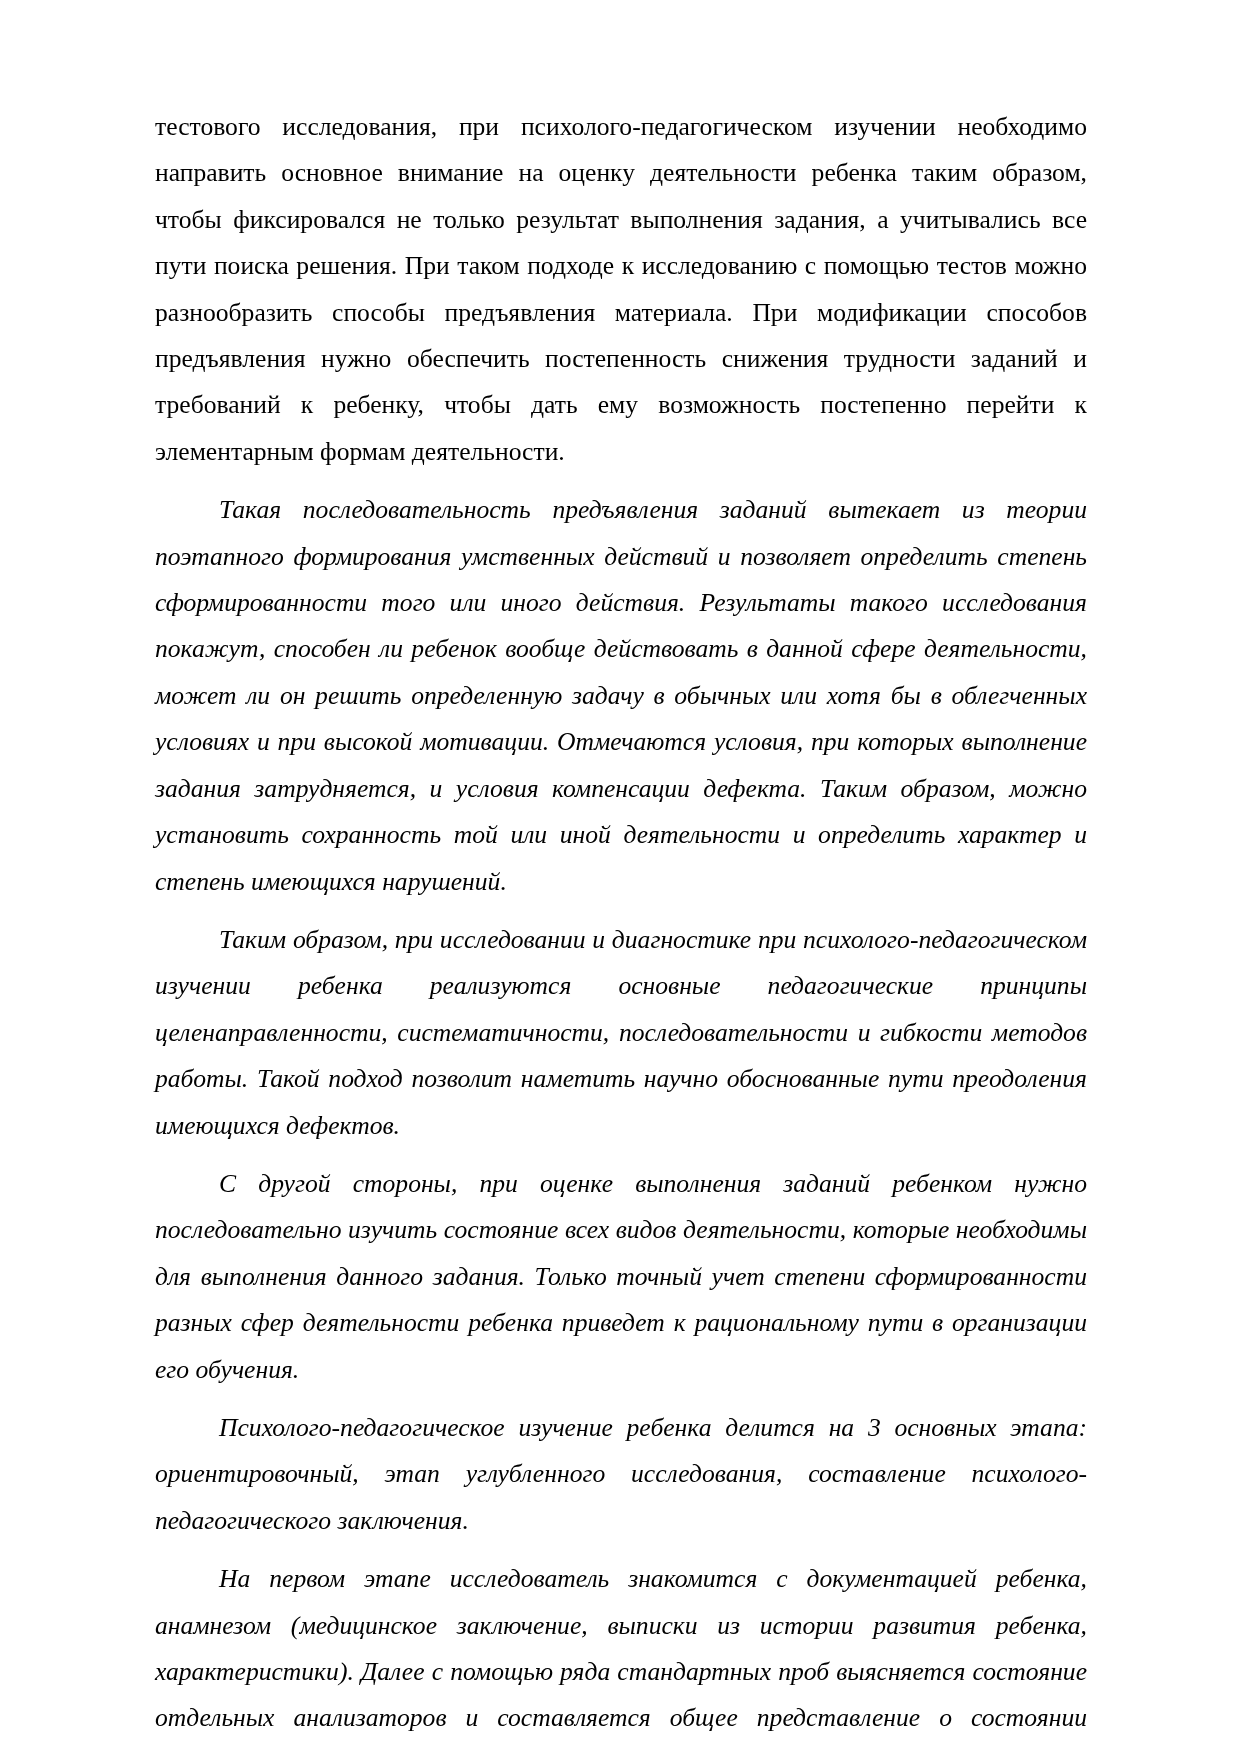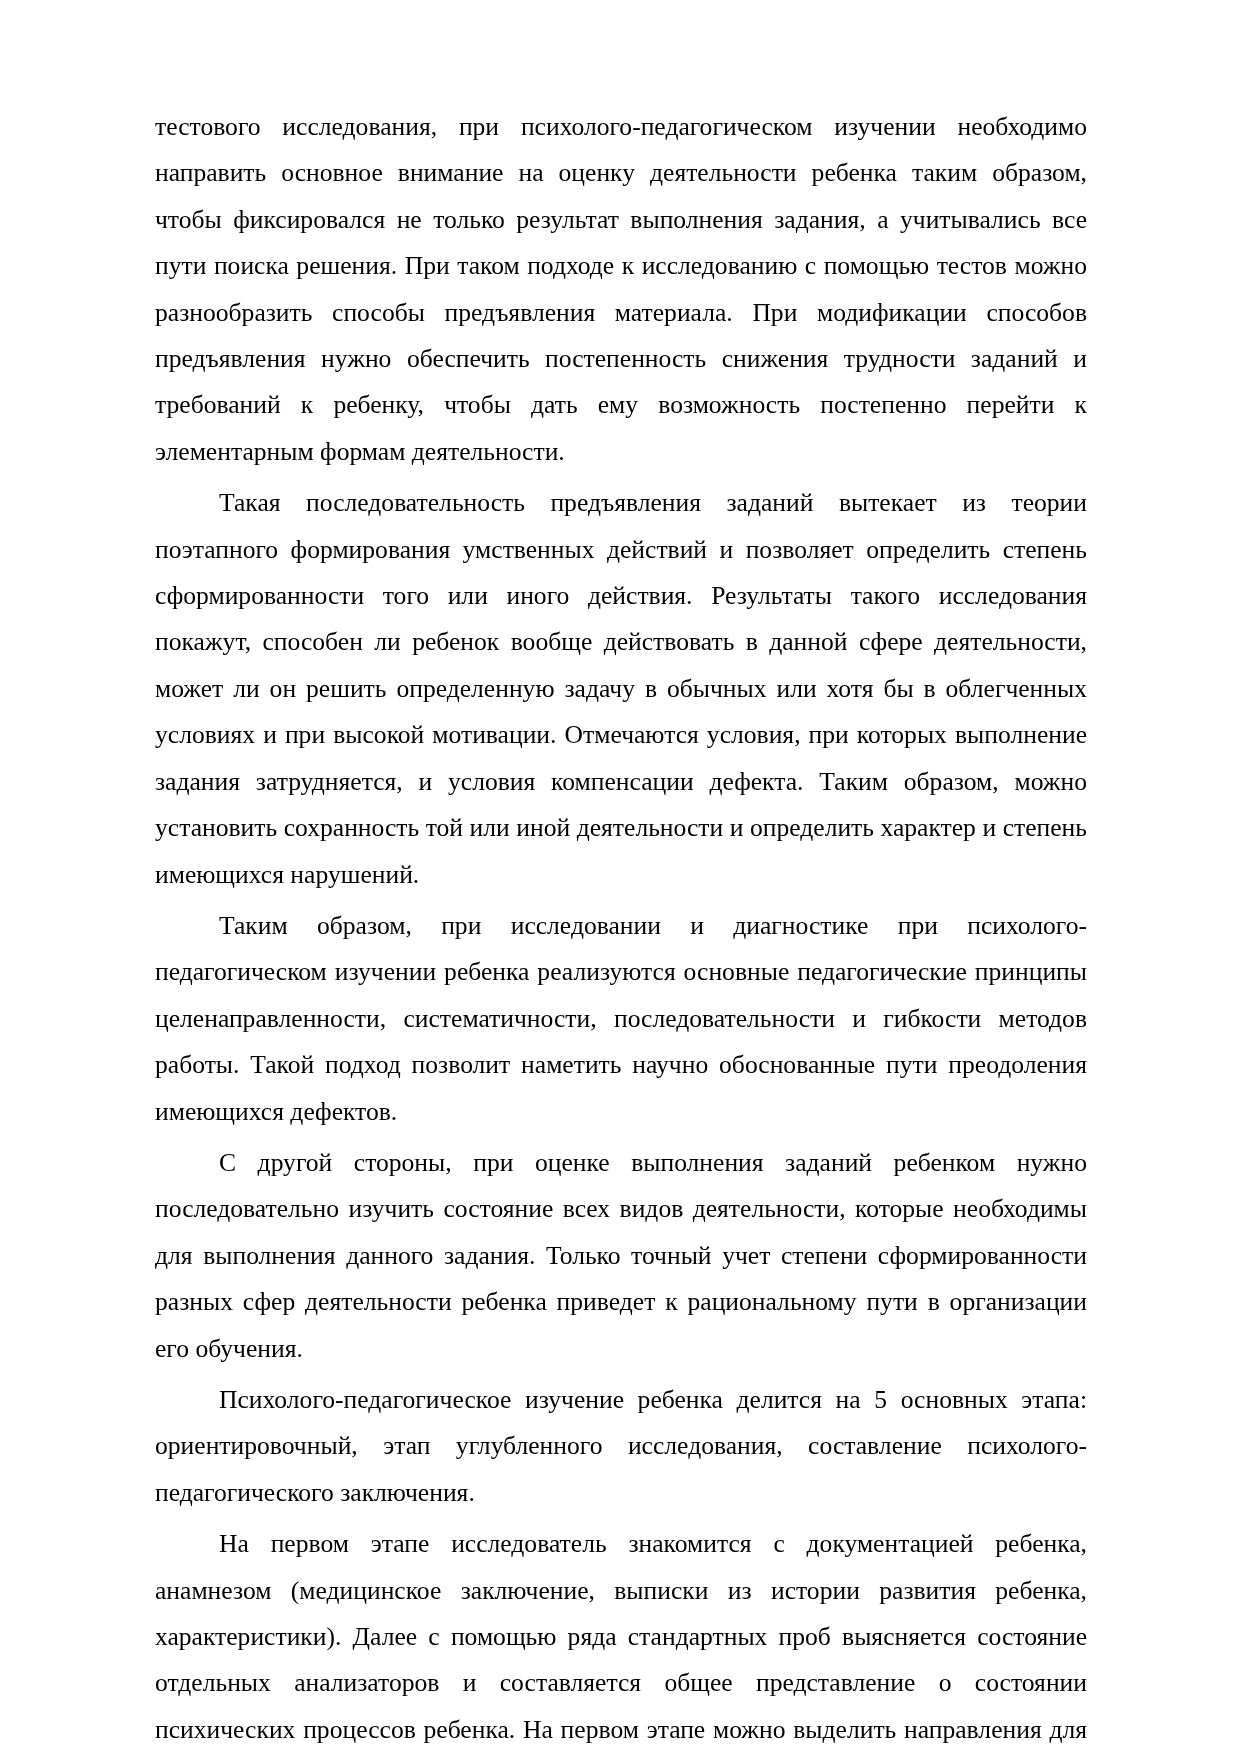--- a/index.html
+++ b/index.html
@@ -34,35 +34,36 @@
     text-justify: inter-word;
     text-indent: 64px;
     hyphens: none;
     word-spacing: 0px;
   }
   p.para.cont {
     text-indent: 0;
   }
   
   p.para + p.para {
-    margin-top: 5px;
+    margin-top: 12px;
+    font-style: italic;
   }
 </style>
 </head>
 <body>
 
 <div class="page">
   <div class="doc-body">
 
     <p class="para cont">тестового исследования, при психолого-педагогическом изучении необходимо направить основное внимание на оценку деятельности ребенка таким образом, чтобы фиксировался не только результат выполнения задания, а учитывались все пути поиска решения. При таком подходе к исследованию с помощью тестов можно разнообразить способы предъявления материала. При модификации способов предъявления нужно обеспечить постепенность снижения трудности заданий и требований к ребенку, чтобы дать ему возможность постепенно перейти к элементарным формам деятельности.</p>
 
     <p class="para">Такая последовательность предъявления заданий вытекает из теории поэтапного формирования умственных действий и позволяет определить степень сформированности того или иного действия. Результаты такого исследования покажут, способен ли ребенок вообще действовать в данной сфере деятельности, может ли он решить определенную задачу в обычных или хотя бы в облегченных условиях и при высокой мотивации. Отмечаются условия, при которых выполнение задания затрудняется, и условия компенсации дефекта. Таким образом, можно установить сохранность той или иной деятельности и определить характер и степень имеющихся нарушений.</p>
 
     <p class="para">Таким образом, при исследовании и диагностике при психолого-педагогическом изучении ребенка реализуются основные педагогические принципы целенаправленности, систематичности, последовательности и гибкости методов работы. Такой подход позволит наметить научно обоснованные пути преодоления имеющихся дефектов.</p>
 
     <p class="para">С другой стороны, при оценке выполнения заданий ребенком нужно последовательно изучить состояние всех видов деятельности, которые необходимы для выполнения данного задания. Только точный учет степени сформированности разных сфер деятельности ребенка приведет к рациональному пути в организации его обучения.</p>
 
-    <p class="para">Психолого-педагогическое изучение ребенка делится на 5 основных этапа: ориентировочный, этап углубленного исследования, составление психолого-педагогического заключения.</p>
+    <p class="para">Психолого-педагогическое изучение ребенка делится на 3 основных этапа: ориентировочный, этап углубленного исследования, составление психолого-педагогического заключения.</p>
 
     <p class="para">На первом этапе исследователь знакомится с документацией ребенка, анамнезом (медицинское заключение, выписки из истории развития ребенка, характеристики). Далее с помощью ряда стандартных проб выясняется состояние отдельных анализаторов и составляется общее представление о состоянии психических процессов ребенка. На первом этапе можно выделить направления для углубленного исследования психических функций.</p>
 
   </div>
 </div>
 
 </body></html>

